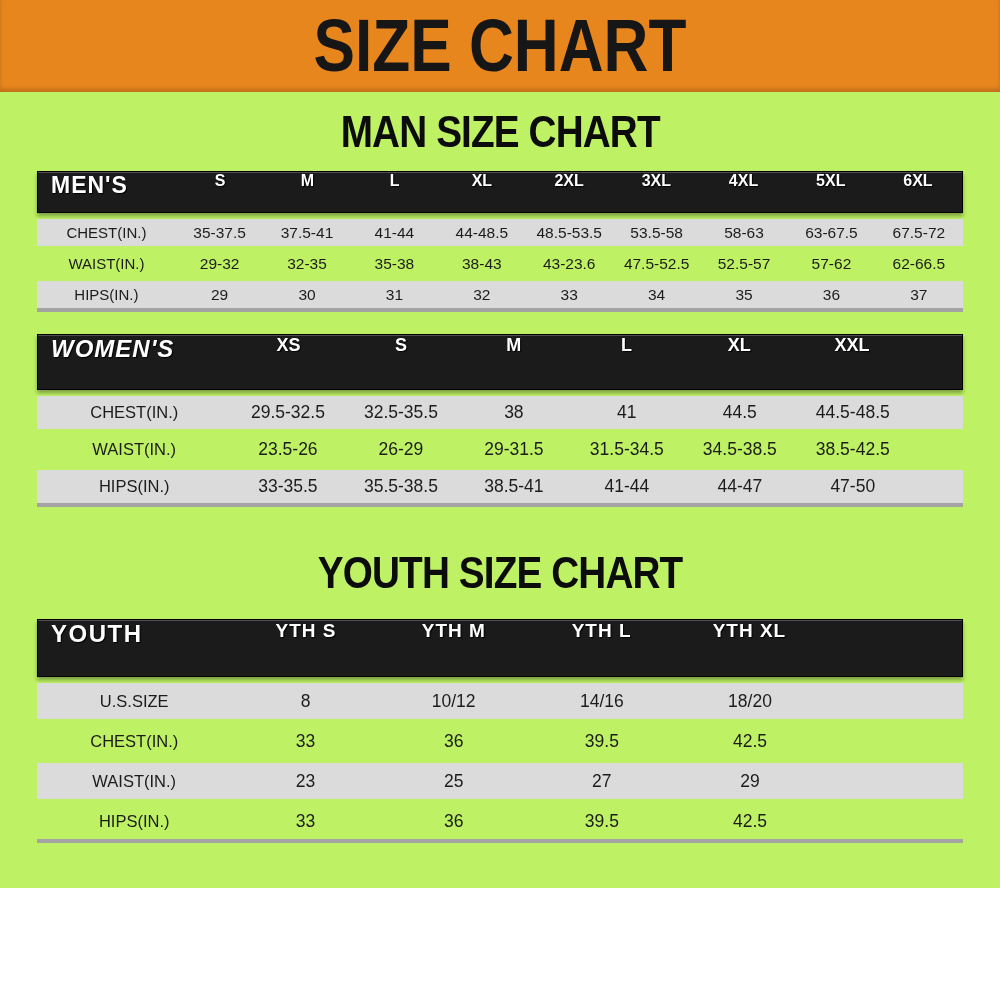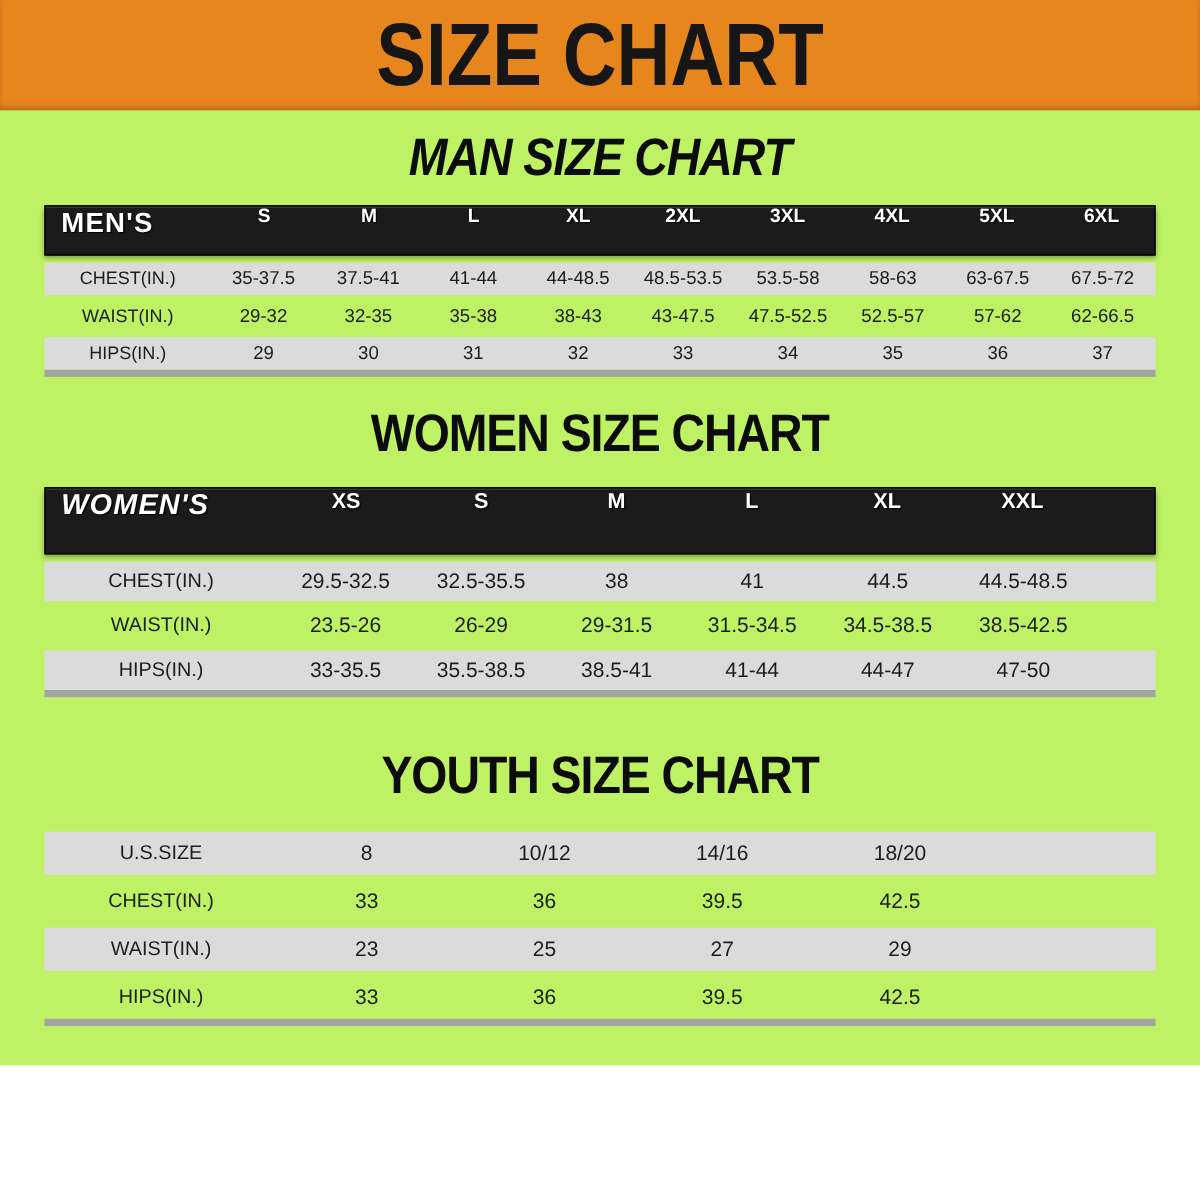--- a/index.html
+++ b/index.html
@@ -17,41 +17,41 @@
     font-size:74px;font-weight:700;color:#161616;line-height:1;
     display:inline-block;transform:scaleX(.84);letter-spacing:0;
     white-space:nowrap;
   }
   
   .section-title{height:44px;text-align:center;}
   .section-title span{
     display:inline-block;font-size:44px;line-height:44px;font-weight:700;
     color:#0c0c0c;transform:scaleX(.88);white-space:nowrap;letter-spacing:-1px;
   }
-  .title-man{margin-top:18px;font-style:italic;}
+  .title-man{margin-top:18px;}
   .title-women{margin-top:26px;}
   .title-youth{margin-top:44px;}
   
   .size-table{margin:0 37px;}
   .t-men{margin-top:17px;}
   .t-women{margin-top:22px;}
   .t-youth{margin-top:24px;}
   .thead{
     display:flex;align-items:flex-start;background:var(--header-bar-bg,#1B1B1B);
     border:1px solid #000;box-shadow:0 3px 4px rgba(0,0,0,.35), inset 0 1px 0 #4d4d4d;
   }
   .thead .label-cell{
     color:#fff;font-weight:700;padding-left:13px;box-sizing:border-box;
     text-shadow:1px 1px 1px #000;white-space:nowrap;
   }
   .thead .size-cell{
     color:#fff;font-weight:700;text-align:center;text-shadow:1px 1px 1px #000;
     white-space:nowrap;
   }
-  .tbody{margin-top:6px;border-bottom:6px solid #a3a3a3;}
+  .tbody{margin-top:6px;border-bottom:4px solid #a3a3a3;}
   .trow{display:flex;align-items:center;}
   .trow + .trow{margin-top:4px;}
   .trow:nth-child(odd){background:var(--row-stripe,#DBDBDB);}
   .trow .label-cell,.trow .size-cell{
     text-align:center;color:#1c1c1c;box-sizing:border-box;white-space:nowrap;
   }
   
   .t-men .label-cell{width:15%;}
   .t-men .size-cell{width:9.44%;}
   .t-men .thead{height:40px;}
@@ -120,44 +120,41 @@
           <div class="size-cell">58-63</div>
           <div class="size-cell">63-67.5</div>
           <div class="size-cell">67.5-72</div>
         </div>
         <div class="trow">
           <div class="label-cell">WAIST(IN.)</div>
           <div class="size-cell">29-32</div>
           <div class="size-cell">32-35</div>
           <div class="size-cell">35-38</div>
           <div class="size-cell">38-43</div>
-          <div class="size-cell">43-47.5</div>
+          <div class="size-cell">43-23.6</div>
           <div class="size-cell">47.5-52.5</div>
           <div class="size-cell">52.5-57</div>
           <div class="size-cell">57-62</div>
           <div class="size-cell">62-66.5</div>
         </div>
         <div class="trow">
           <div class="label-cell">HIPS(IN.)</div>
           <div class="size-cell">29</div>
           <div class="size-cell">30</div>
           <div class="size-cell">31</div>
           <div class="size-cell">32</div>
           <div class="size-cell">33</div>
           <div class="size-cell">34</div>
           <div class="size-cell">35</div>
           <div class="size-cell">36</div>
           <div class="size-cell">37</div>
         </div>
       </div>
     </div>
 
-  <div class="section-title title-women">
-    <span>WOMEN SIZE CHART</span>
-  </div>
   <div class="size-table t-women">
       <div class="thead">
         <div class="label-cell">WOMEN'S</div>
         <div class="size-cell">XS</div>
         <div class="size-cell">S</div>
         <div class="size-cell">M</div>
         <div class="size-cell">L</div>
         <div class="size-cell">XL</div>
         <div class="size-cell">XXL</div>
       </div>
@@ -189,20 +186,27 @@
           <div class="size-cell">44-47</div>
           <div class="size-cell">47-50</div>
         </div>
       </div>
     </div>
 
   <div class="section-title title-youth">
     <span>YOUTH SIZE CHART</span>
   </div>
   <div class="size-table t-youth">
+      <div class="thead">
+        <div class="label-cell">YOUTH</div>
+        <div class="size-cell">YTH S</div>
+        <div class="size-cell">YTH M</div>
+        <div class="size-cell">YTH L</div>
+        <div class="size-cell">YTH XL</div>
+      </div>
       <div class="tbody">
         <div class="trow">
           <div class="label-cell">U.S.SIZE</div>
           <div class="size-cell">8</div>
           <div class="size-cell">10/12</div>
           <div class="size-cell">14/16</div>
           <div class="size-cell">18/20</div>
         </div>
         <div class="trow">
           <div class="label-cell">CHEST(IN.)</div>

